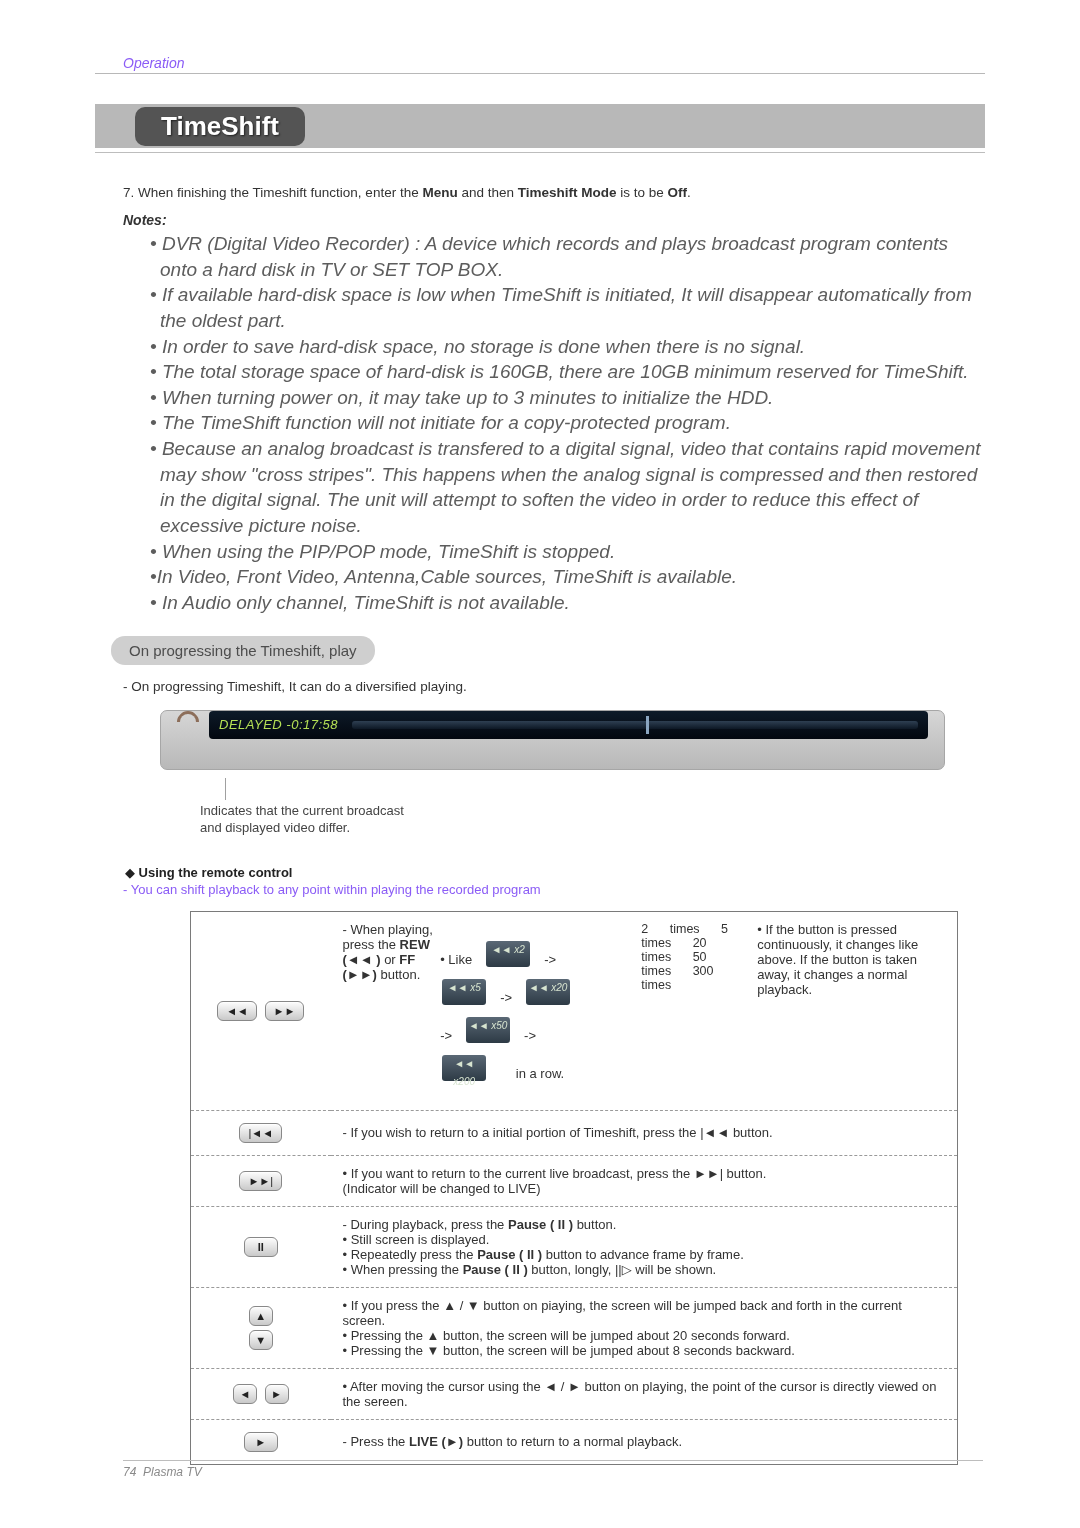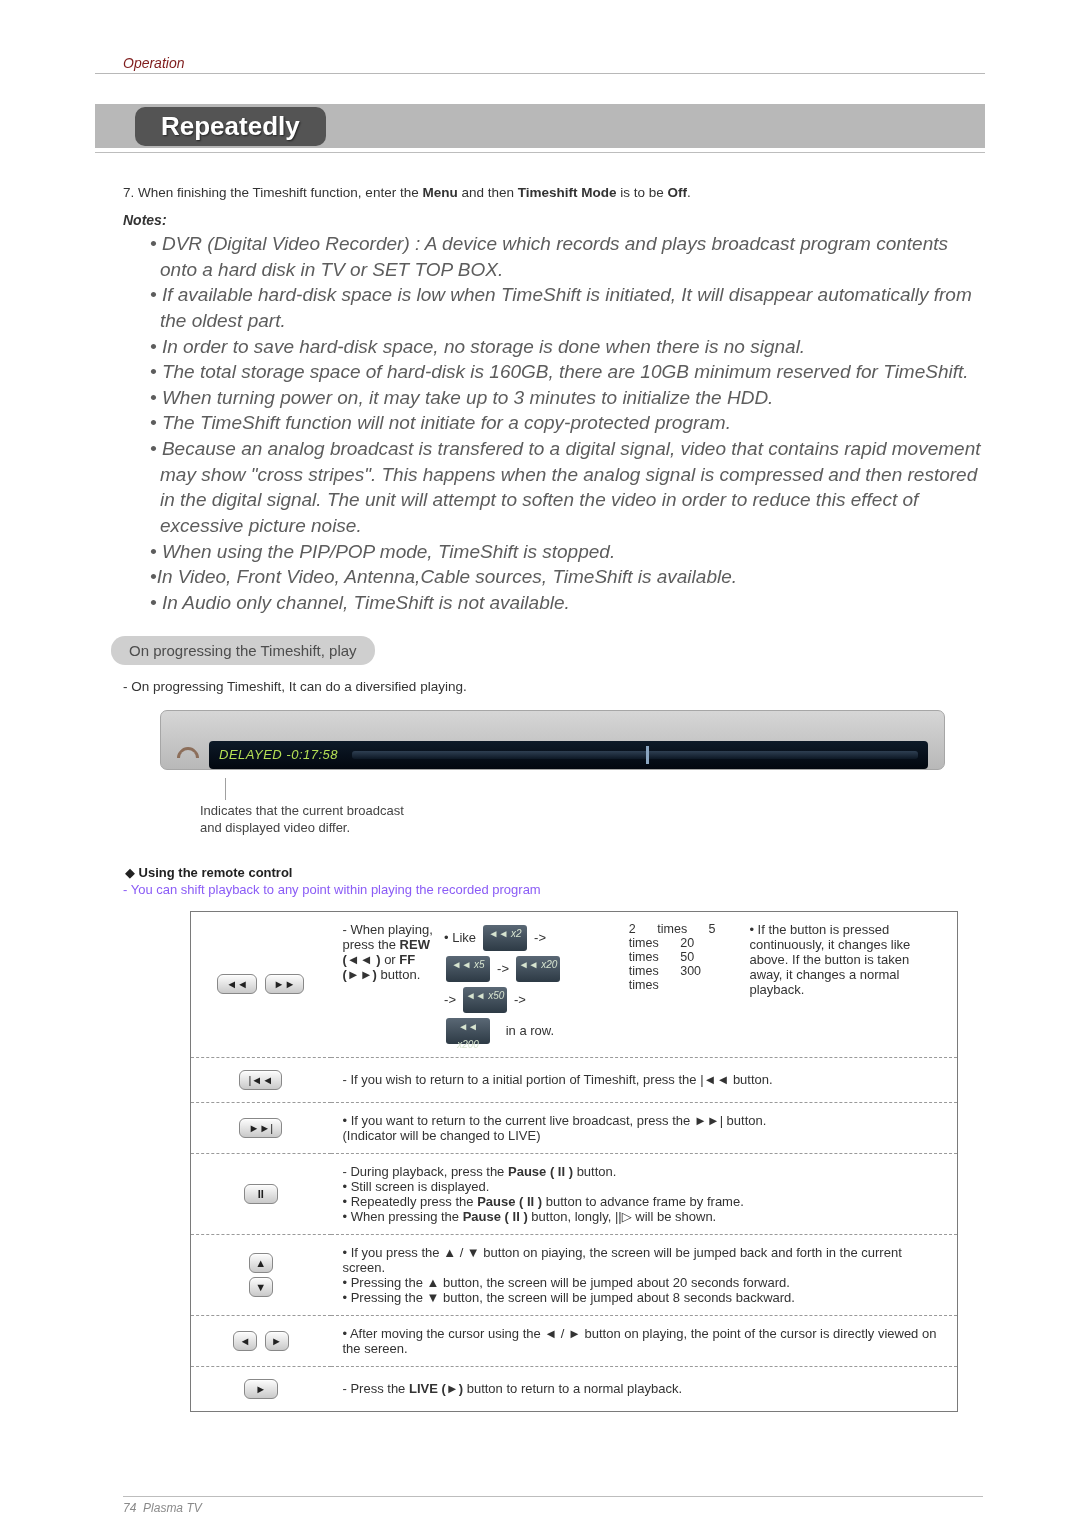--- a/index.html
+++ b/index.html
@@ -9,21 +9,21 @@
     width: 1080px;
     min-height: 1528px;
     color: #3a3a3a;
     font-size: 14px;
   }
   .page {
     padding: 55px 95px 40px;
   }
   .header-italic {
     font-style: italic;
-    color: #7f1d1d;
+    color: #8b5cf6;
     font-size: 14px;
     padding-left: 28px;
     border-bottom: 1px solid #b8b8b8;
     padding-bottom: 2px;
     margin-bottom: 30px;
   }
   .title-bar {
     background: #b8b8b8;
     height: 44px;
     margin-bottom: 4px;
@@ -60,21 +60,21 @@
     margin-top: 20px;
     margin-bottom: 14px;
     margin-left: 16px;
   }
   .delayed-box {
     margin: 16px 40px 8px 65px;
     background: linear-gradient(#d6d6d6,#b8b8b8);
     border: 1px solid #a6a6a6;
     border-radius: 7px;
     height: 60px;
-    display: flex; align-items: flex-end;
+    display: flex; align-items: flex-start;
     padding: 0 16px; gap: 10px;
   }
   .play-arc {
     width: 22px; height: 22px;
     border: 3px solid #8c6e5a;
     border-right-color: transparent; border-bottom-color: transparent;
     border-radius: 55% 55% 55% 55%;
     transform: rotate(45deg);
   }
   .delayed-pill {
@@ -120,34 +120,34 @@
   .remote-btn.small { min-width: 24px; padding: 0 5px; }
   .speed-chip {
     display: inline-block; width: 44px; height: 26px;
     background: linear-gradient(#5a6875,#2d3a45);
     border-radius: 3px; font-size: 10px;
     color:#d7e4d0; text-align:center; line-height:18px;
     margin: 0 2px; vertical-align: middle;
     font-style: italic;
   }
   .row-flex { display:flex; flex-direction: row; gap: 4px; }
-  .speed-row { display: flex; align-items: center; gap: 5px; flex-wrap: wrap; margin: 3px 0; }
+  .speed-row { display: flex; align-items: flex-end; gap: 12px; flex-wrap: wrap; margin: 19px 0; }
   .speed-labels { font-size: 12.5px; color:#333; padding-left: 58px; word-spacing: 18px; }
   .footer {
     position: absolute; font-size: 12px; color: #8a8a8a; font-style: italic;
-    left: 123px; top: 1496px; border-top: 1px solid #bdbdbd; width: 860px; padding-top: 4px;
+    left: 123px; top: 1460px; border-top: 1px solid #bdbdbd; width: 860px; padding-top: 4px;
   }
 </style>
 </head>
 <body>
 <div class="page">
   <div class="header-italic">Operation</div>
 
   <div class="title-bar">
-    <div class="title-pill">Repeatedly</div>
+    <div class="title-pill">TimeShift</div>
   </div>
   <div class="section-line"></div>
 
   <div class="body-text body-text-ind">
     <span>7. When finishing the Timeshift function, enter the </span>
     <b>Menu</b>
     <span> and then </span>
     <b>Timeshift Mode</b>
     <span> is to be </span>
     <b>Off</b><span>.</span>

